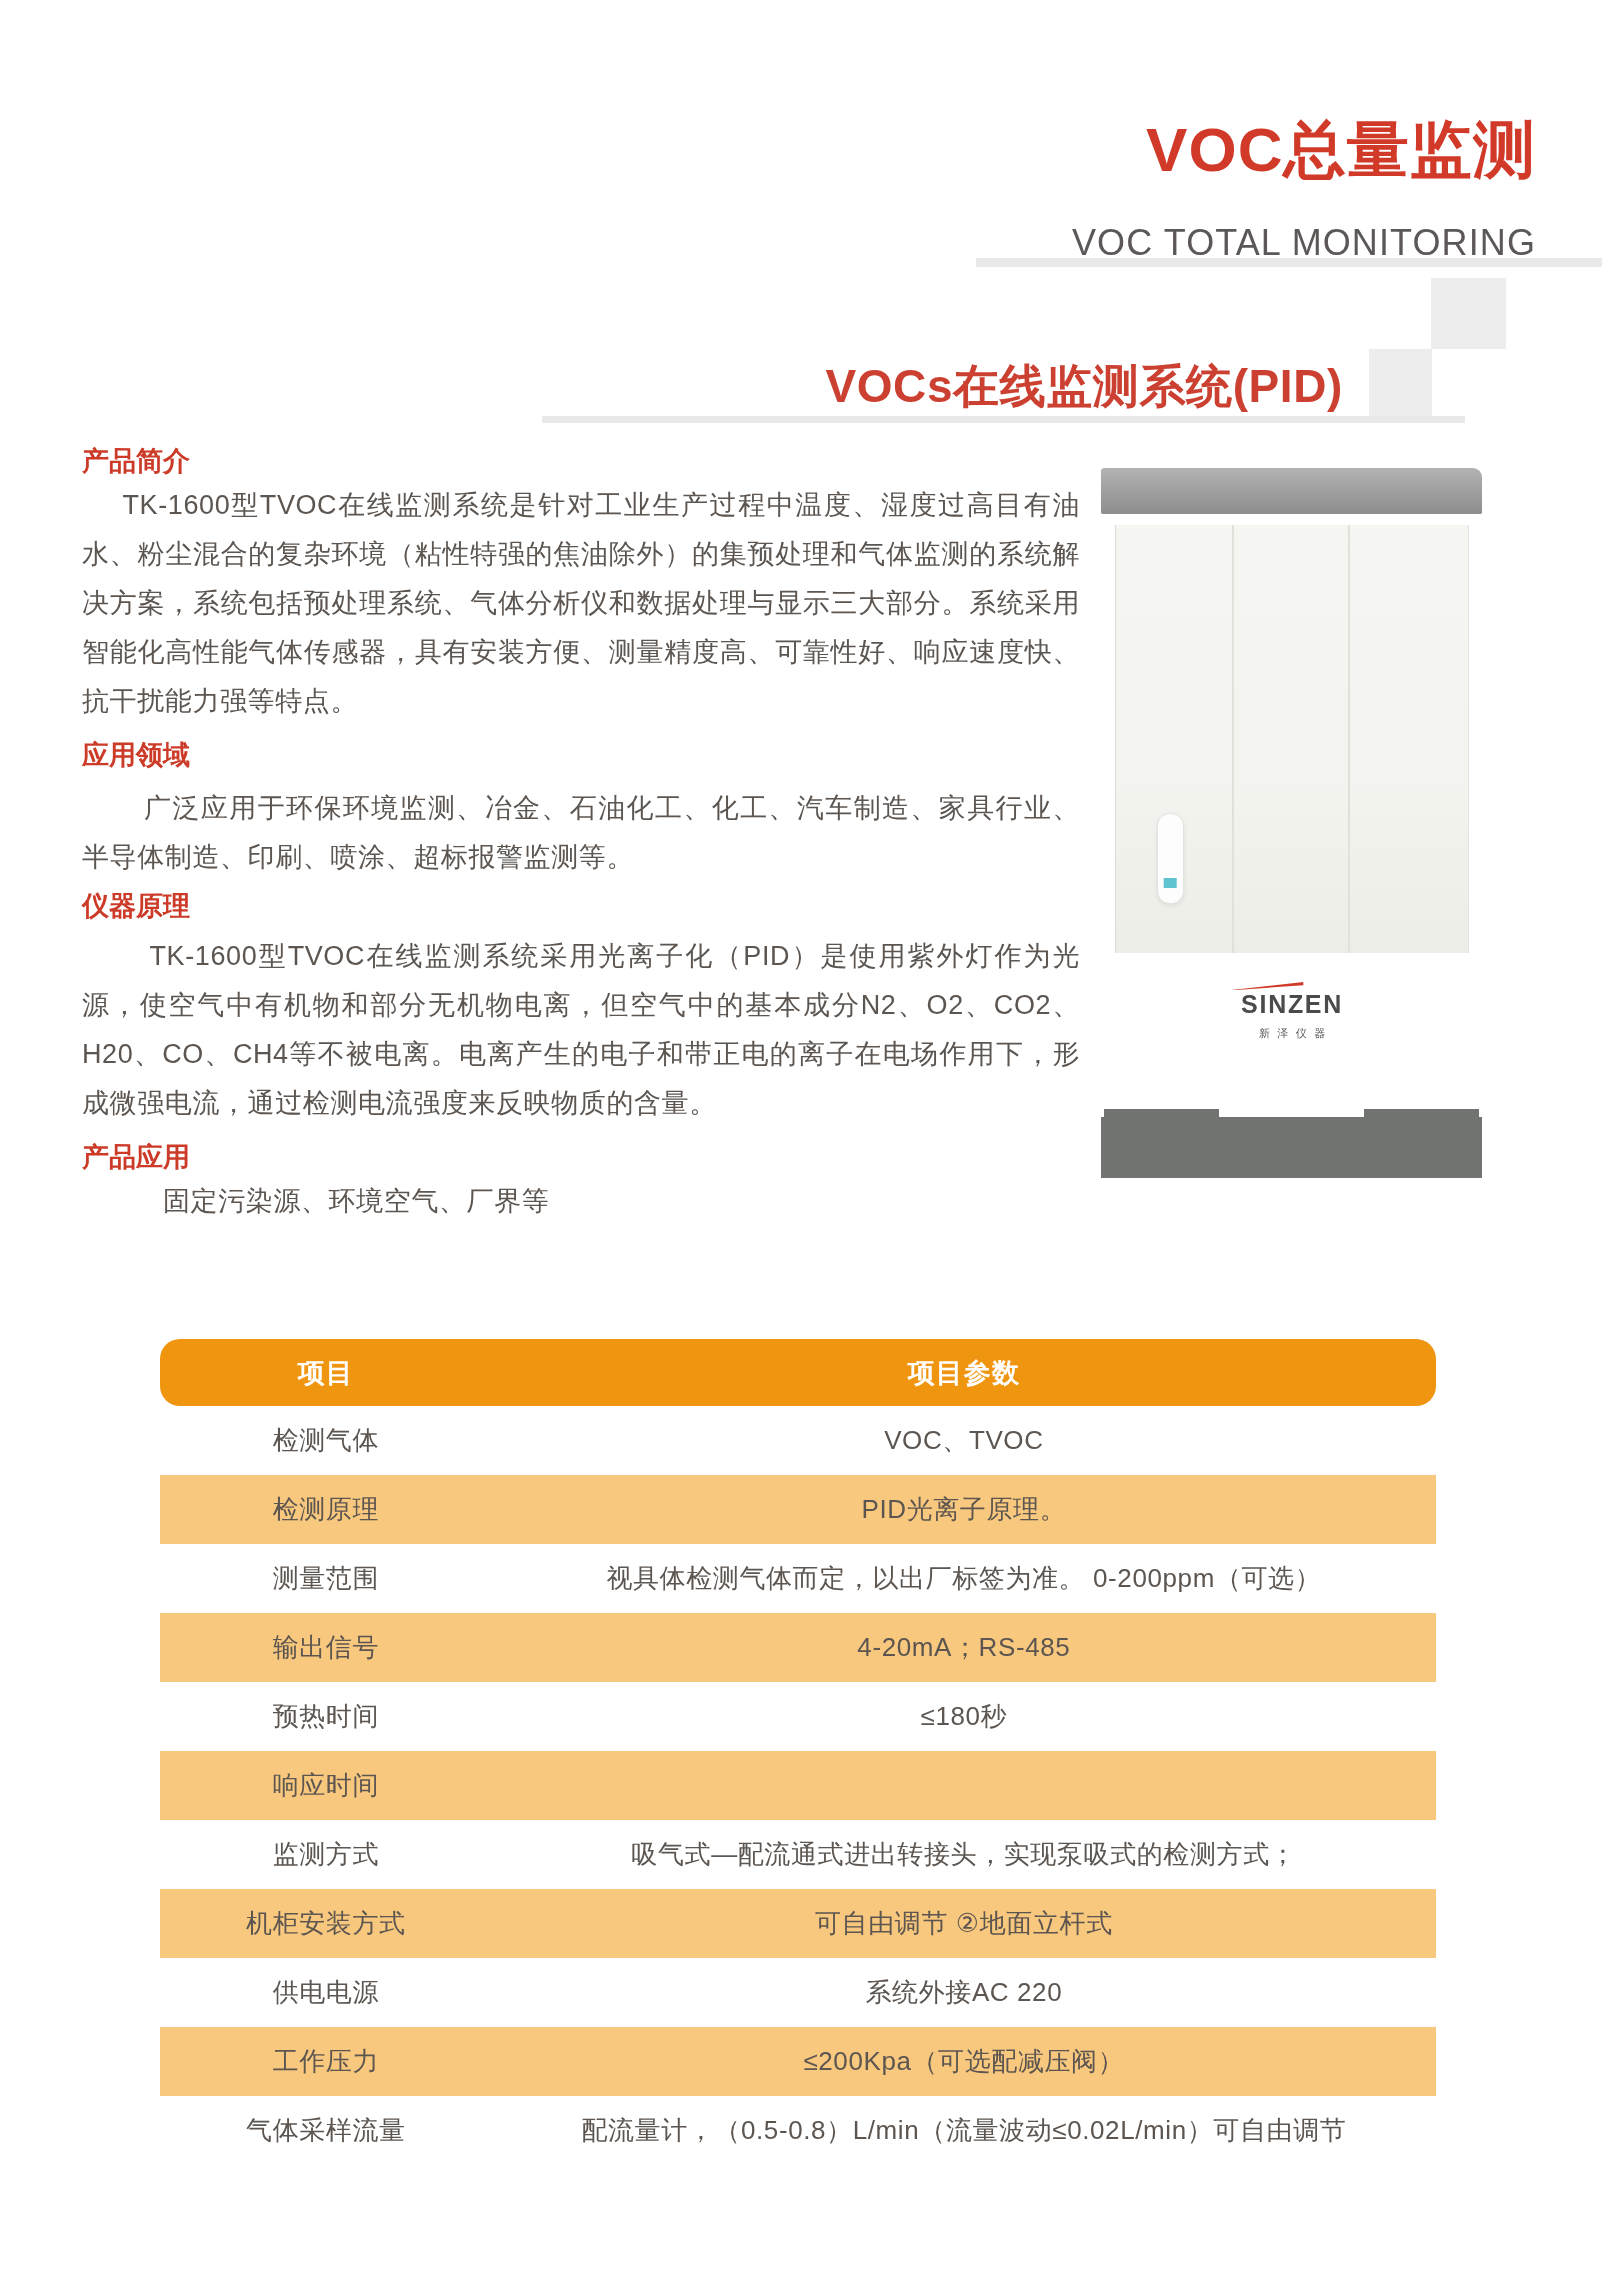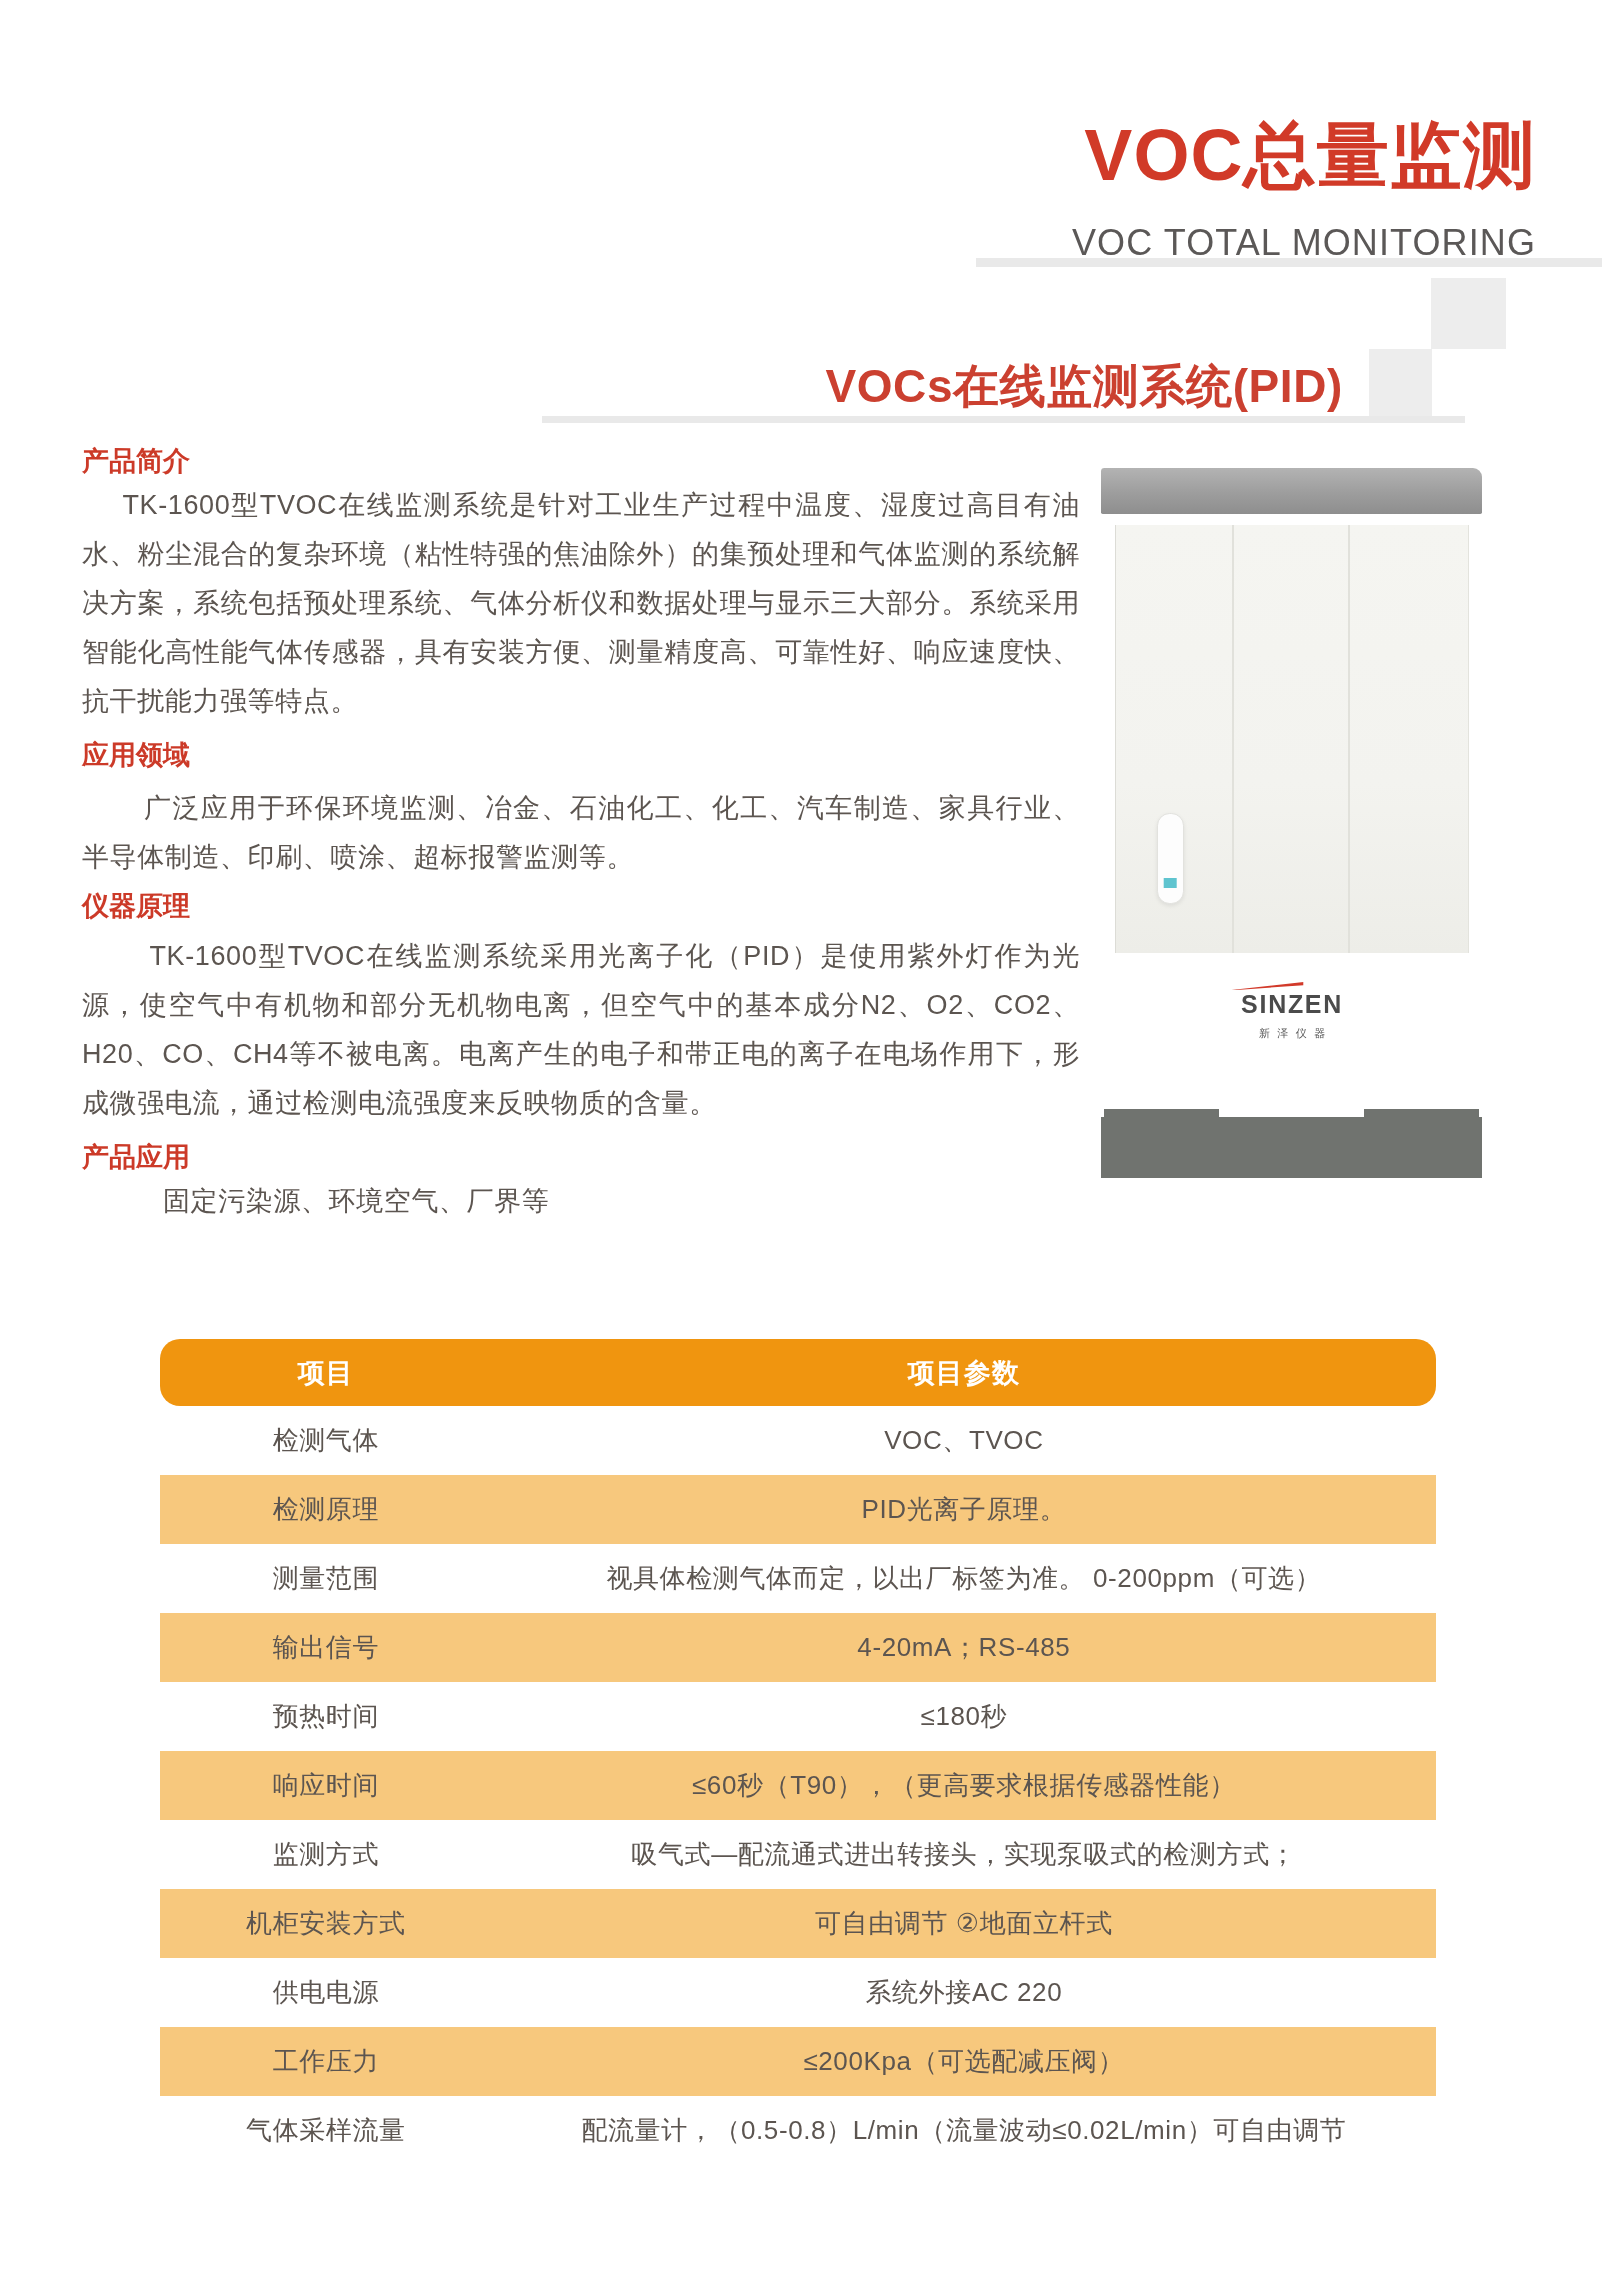--- a/index.html
+++ b/index.html
@@ -17,21 +17,21 @@
     --cabinet-body:#f3f3ef;
     --cabinet-base:#70736f;
   }
   html,body{margin:0;padding:0;background:#ffffff;}
   .page{
     position:relative;width:1623px;height:2284px;background:#ffffff;overflow:hidden;
     font-family:"Liberation Sans","DejaVu Sans",sans-serif;color:var(--text-gray);
   }
   
   .title-cn{
-    position:absolute;top:116px;right:87px;font-size:72px;line-height:1.1;
+    position:absolute;top:116px;right:87px;font-size:62px;line-height:1.1;
     font-weight:bold;color:var(--title-red);letter-spacing:1.1px;white-space:nowrap;
   }
   .title-en{
     position:absolute;top:225px;right:87px;font-size:36px;line-height:1;
     font-weight:normal;color:#5b5857;letter-spacing:1.1px;white-space:nowrap;
   }
   .title-bar{position:absolute;left:976px;top:258px;width:626px;height:8.6px;background:var(--divider-gray);}
   .deco{position:absolute;background:var(--deco-gray);}
   .deco-a{left:1431px;top:278px;width:75px;height:71px;}
   .deco-b{left:1369px;top:349px;width:63px;height:73px;}
@@ -169,21 +169,20 @@
         <div class="t-row alt">
       <div class="t-col1">输出信号</div>
       <div class="t-col2">4-20mA；RS-485</div>
     </div>
         <div class="t-row">
       <div class="t-col1">预热时间</div>
       <div class="t-col2">≤180秒</div>
     </div>
         <div class="t-row alt">
       <div class="t-col1">响应时间</div>
-      <div class="t-col2">≤60秒（T90），（更高要求根据传感器性能）</div>
     </div>
         <div class="t-row">
       <div class="t-col1">监测方式</div>
       <div class="t-col2">吸气式—配流通式进出转接头，实现泵吸式的检测方式；</div>
     </div>
         <div class="t-row alt">
       <div class="t-col1">机柜安装方式</div>
       <div class="t-col2">可自由调节 ②地面立杆式</div>
     </div>
         <div class="t-row">

